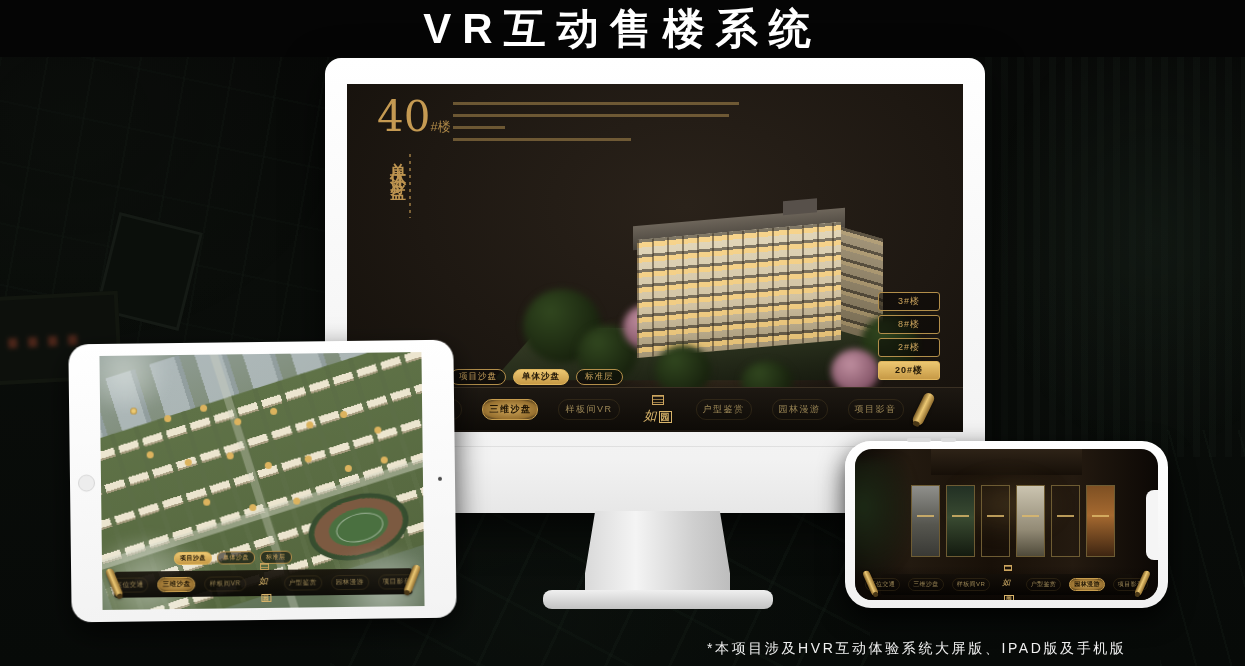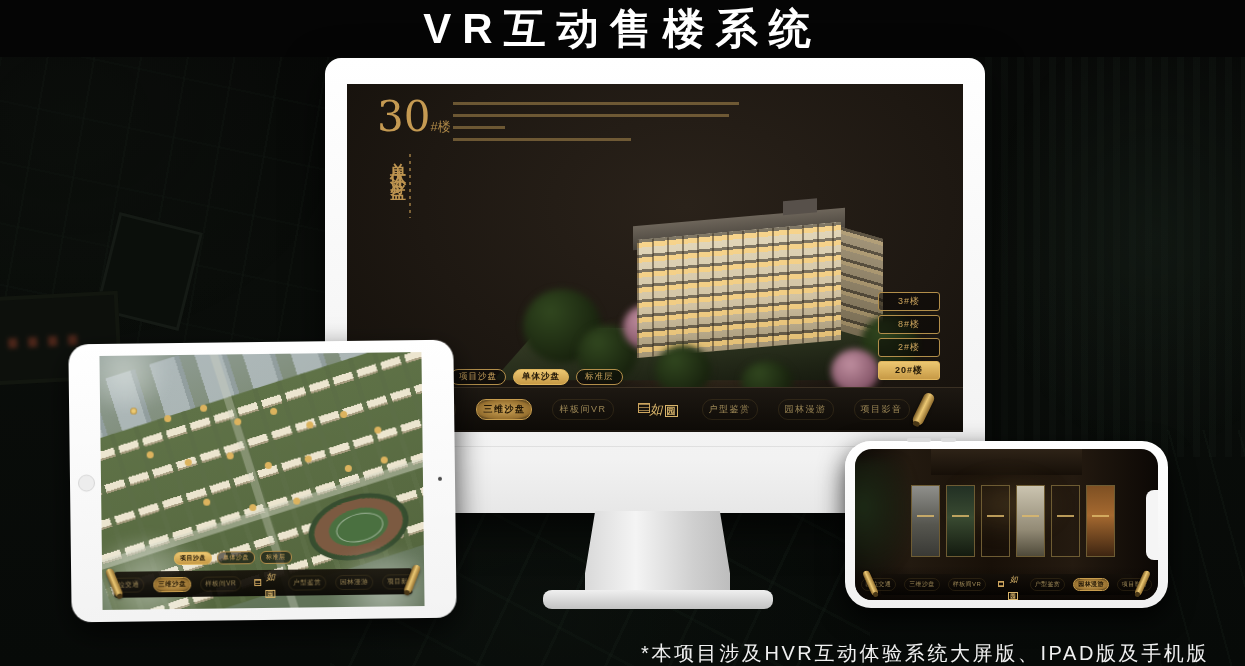--- a/index.html
+++ b/index.html
@@ -28,22 +28,22 @@
   .bg-aerial-right{position:absolute;left:985px;top:57px;width:260px;height:400px;opacity:.7;
     background:
       repeating-linear-gradient(90deg,rgba(30,40,32,.25) 0 7px,transparent 7px 16px),
       radial-gradient(ellipse at 65% 45%,rgba(38,56,44,.35),transparent 70%);}
   .bg-map-br{position:absolute;left:1160px;top:430px;width:85px;height:236px;opacity:.5;
     background:repeating-linear-gradient(75deg,rgba(30,44,34,.35) 0 2px,transparent 2px 34px);}
 
   
   .main-title{position:absolute;left:0;top:1px;width:100%;text-align:center;z-index:3;
     color:#fff;font-size:42px;font-weight:bold;letter-spacing:11px;}
-  .footnote{position:absolute;left:641px;top:640px;z-index:10;color:#f0f0f0;
-    font-size:20px;letter-spacing:2.6px;}
+  .footnote{position:absolute;left:707px;top:640px;z-index:10;color:#f0f0f0;
+    font-size:14px;letter-spacing:2.6px;}
   .pill{border:1px solid #b28e4a;border-radius:9px;color:#cda55e;background:rgba(10,8,5,.55);text-align:right;}
   .pill.on{background:linear-gradient(180deg,#ecc771,#c79a46);color:#241a09;border-color:#e0b65e;font-weight:bold;}
   .scroll-rod{background:linear-gradient(90deg,#7c5d26,#ecc873 45%,#8f6c2e);border-radius:5px;
     box-shadow:0 2px 3px rgba(0,0,0,.6);position:absolute;}
   .scroll-rod::after{content:"";position:absolute;left:15%;bottom:-2px;width:70%;height:5px;
     border-radius:50%;background:#4a3817;}
 
   
   .monitor{position:absolute;left:325px;top:58px;width:660px;height:455px;z-index:2;
     background:linear-gradient(180deg,#ffffff,#f2f2f2 88%,#e7e7e7);border-radius:16px;
@@ -107,21 +107,21 @@
   .mode-tabs{position:absolute;left:103px;top:285px;display:flex;gap:7px;}
   .mode-tabs .pill{font-size:8.5px;padding:1px 8px;letter-spacing:1px;}
 
   .scr-nav{position:absolute;left:0;right:0;bottom:2px;height:42px;
     background:linear-gradient(180deg,#1d1812 0%,#0e0b07 100%);border-top:1px solid #3a3023;
     display:flex;align-items:center;justify-content:center;gap:20px;}
   .nav-item{font-size:9px;color:#9c8756;letter-spacing:1.5px;padding:3px 6px;
     border:1px solid rgba(150,120,60,.18);border-radius:10px;white-space:nowrap;}
   .nav-item.on{background:radial-gradient(ellipse at center,#cfa659 0%,#97702f 70%,rgba(90,66,25,.15) 100%);
     color:#211605;font-weight:bold;border-color:#c79d4e;}
-  .nav-logo{display:flex;flex-direction:row;align-items:center;line-height:1;margin:16px 4px;text-align:right;}
+  .nav-logo{display:flex;flex-direction:column;align-items:center;line-height:1;margin:16px 4px;}
   .nav-logo .seal{width:10px;height:8px;border:1px solid #cda55e;margin-bottom:2px;
     background:repeating-linear-gradient(180deg,rgba(205,165,94,.7) 0 1px,transparent 1px 3px);}
   .nav-logo .lg1{font-family:"DejaVu Serif",serif;font-style:italic;font-size:13px;color:#d8b46a;}
   .nav-logo .lg2{font-size:9px;color:#d8b46a;border:1px solid #d8b46a;padding:0 1px;margin-left:2px;}
   .scr-nav .scroll-rod{width:11px;height:34px;right:34px;bottom:4px;transform:rotate(26deg);}
 
   
   .ipad{position:absolute;left:70px;top:342px;width:385px;height:278px;z-index:5;
     transform:rotate(-.7deg);background:linear-gradient(180deg,#ffffff,#f3f3f3);
     border-radius:20px;box-shadow:0 12px 30px rgba(0,0,0,.75);}
@@ -223,21 +223,21 @@
   <div class="bg-map-bottom"></div>
   <div class="bg-aerial-right"></div>
   <div class="bg-map-br"></div>
 
   <div class="main-title">VR互动售楼系统</div>
 
   <div class="monitor">
     <div class="mon-screen">
 
       <div class="scr-no">
-        <span>30</span><small>#楼</small>
+        <span>40</span><small>#楼</small>
       </div>
       <div class="scr-sub">单体沙盘</div>
       <div class="scr-sub-ticks"></div>
 
       <div class="scr-desc">
         <i></i>
           <i></i>
           <i></i>
           <i></i>
       </div>

